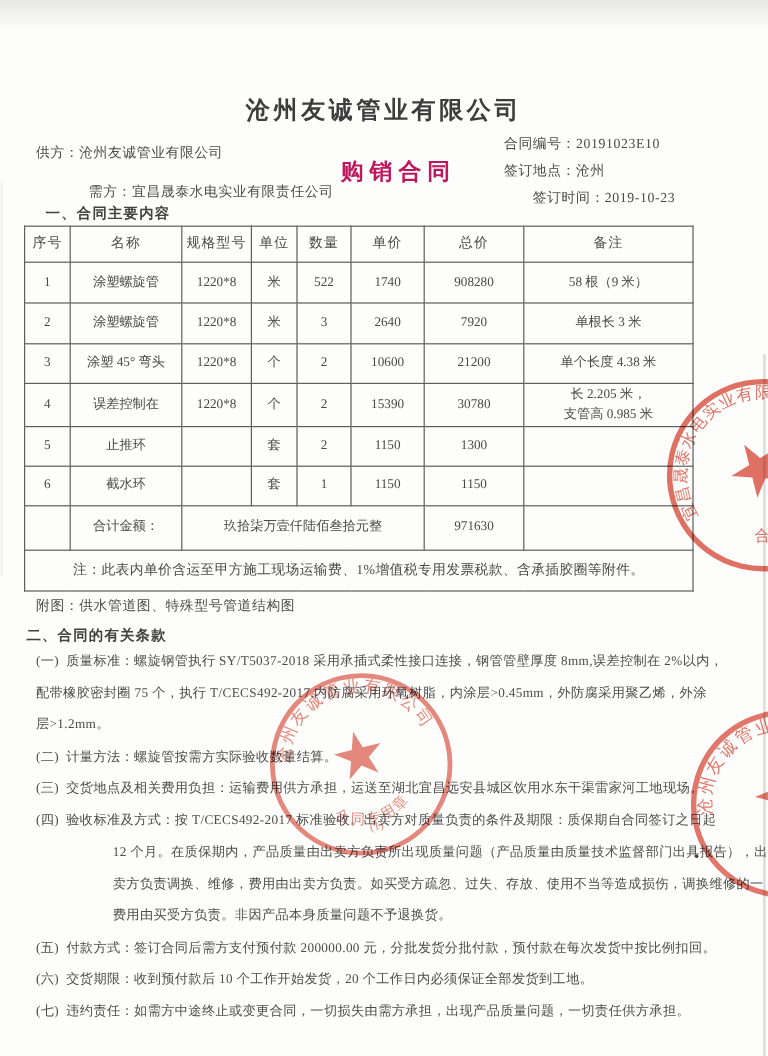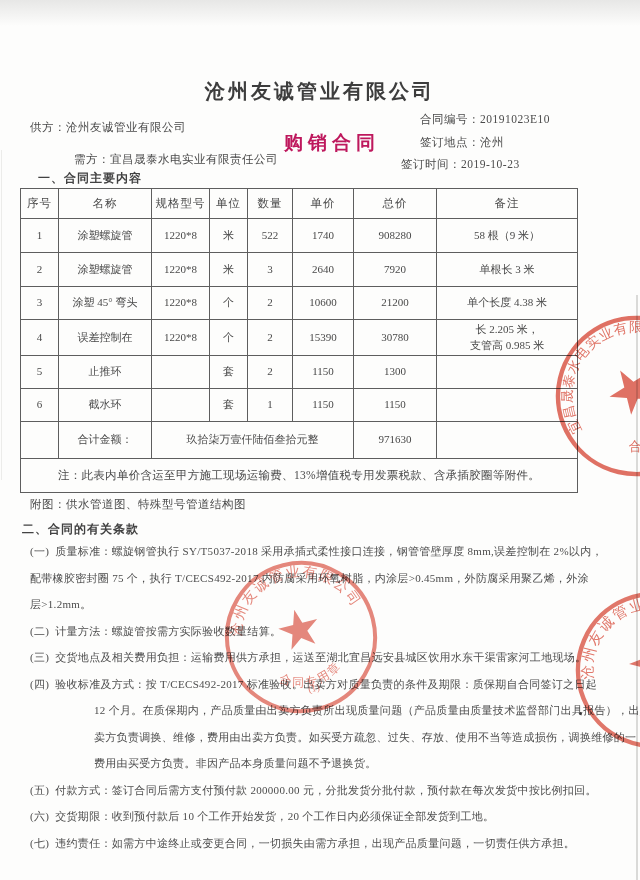--- a/index.html
+++ b/index.html
@@ -15,21 +15,21 @@
   .right-edge{position:absolute;left:636px;top:295px;width:2px;height:585px;background:#dadad8;}
   .doc-title{position:absolute;left:0;top:78px;width:640px;text-align:center;
     font-size:20px;font-weight:600;letter-spacing:3px;color:#3d3d3d;margin:0;}
   .doc-subtitle{position:absolute;left:0;top:118px;width:640px;text-align:center;
     font-size:19px;font-weight:600;letter-spacing:5px;color:#be185d;margin:12px;}
   .meta-line{position:absolute;font-size:11.5px;color:#4a4a4a;letter-spacing:0.5px;}
   .m-supplier{left:30px;top:120px;}
   .m-buyer{left:30px;top:152px;margin-left:44px;}
   .m-cno{left:420px;top:112px;}
   .m-place{left:420px;top:135px;}
-  .m-date{left:401px;top:157px;}
+  .m-date{left:444px;top:157px;}
   .section-head{position:absolute;font-size:12px;font-weight:600;color:#424242;letter-spacing:1px;}
   .s1{left:22px;top:170px;margin-left:16px;}
   .s2{left:22px;top:521px;}
   .attachment{position:absolute;left:30px;top:497px;font-size:11.5px;color:#4a4a4a;letter-spacing:0.5px;}
   table.items{
     position:absolute;left:20px;top:188px;width:557px;
     border-collapse:collapse;table-layout:fixed;
     font-size:11px;color:#494949;
   }
   table.items th,table.items td{
@@ -154,21 +154,21 @@
           <td></td>
         </tr>
         <tr style="height: 37px;">
           <td></td>
           <td>合计金额：</td>
           <td colspan="4">玖拾柒万壹仟陆佰叁拾元整</td>
           <td>971630</td>
           <td></td>
         </tr>
         <tr style="height: 34px;">
-          <td colspan="8" class="note-cell">注：此表内单价含运至甲方施工现场运输费、13%增值税专用发票税款、含承插胶圈等附件。</td>
+          <td colspan="8" class="note-cell">注：此表内单价含运至甲方施工现场运输费、1%增值税专用发票税款、含承插胶圈等附件。</td>
         </tr>
       </tbody>
   </table>
 
   <div class="attachment">附图：供水管道图、特殊型号管道结构图</div>
   <div class="section-head s2">二、合同的有关条款</div>
   <div class="clauses" id="clauses">
       <div class="clause-line"><span class="marker">(一)</span><span>质量标准：螺旋钢管执行 SY/T5037-2018 采用承插式柔性接口连接，钢管管壁厚度 8mm,误差控制在 2%以内，</span></div>
       <div class="clause-line">配带橡胶密封圈 75 个，执行 T/CECS492-2017.内防腐采用环氧树脂，内涂层&gt;0.45mm，外防腐采用聚乙烯，外涂</div>
       <div class="clause-line">层&gt;1.2mm。</div>

